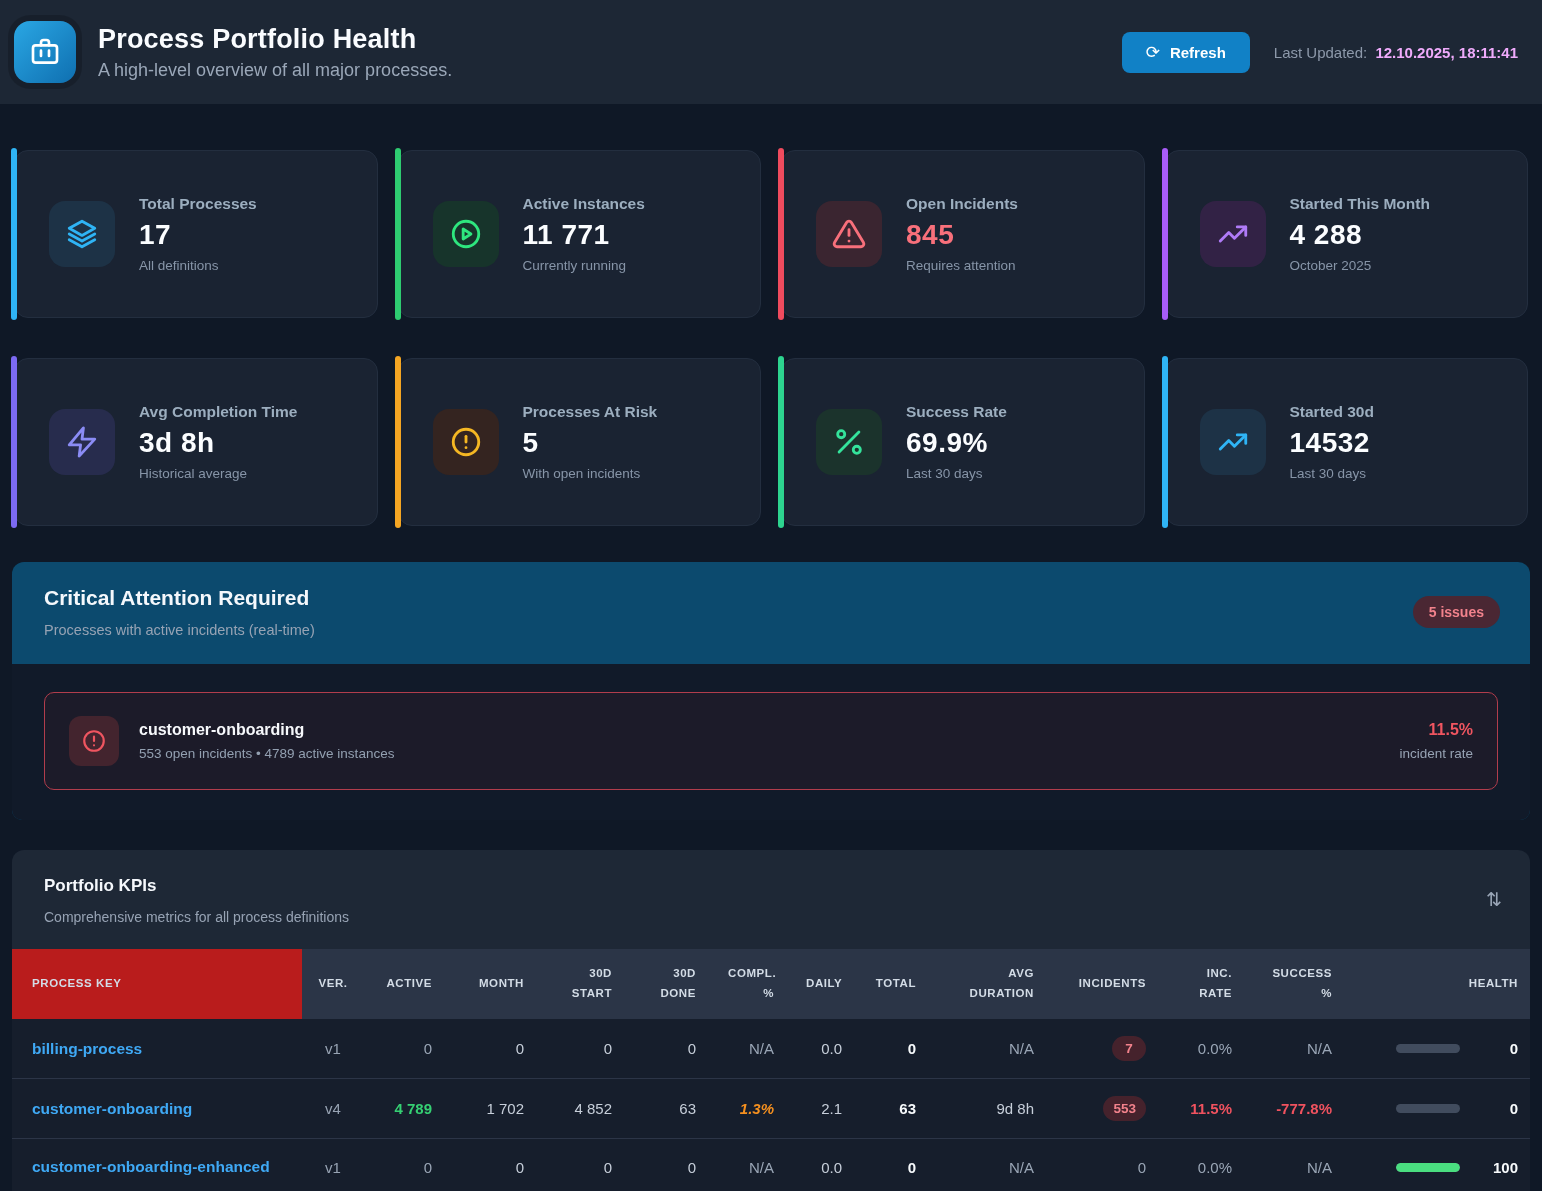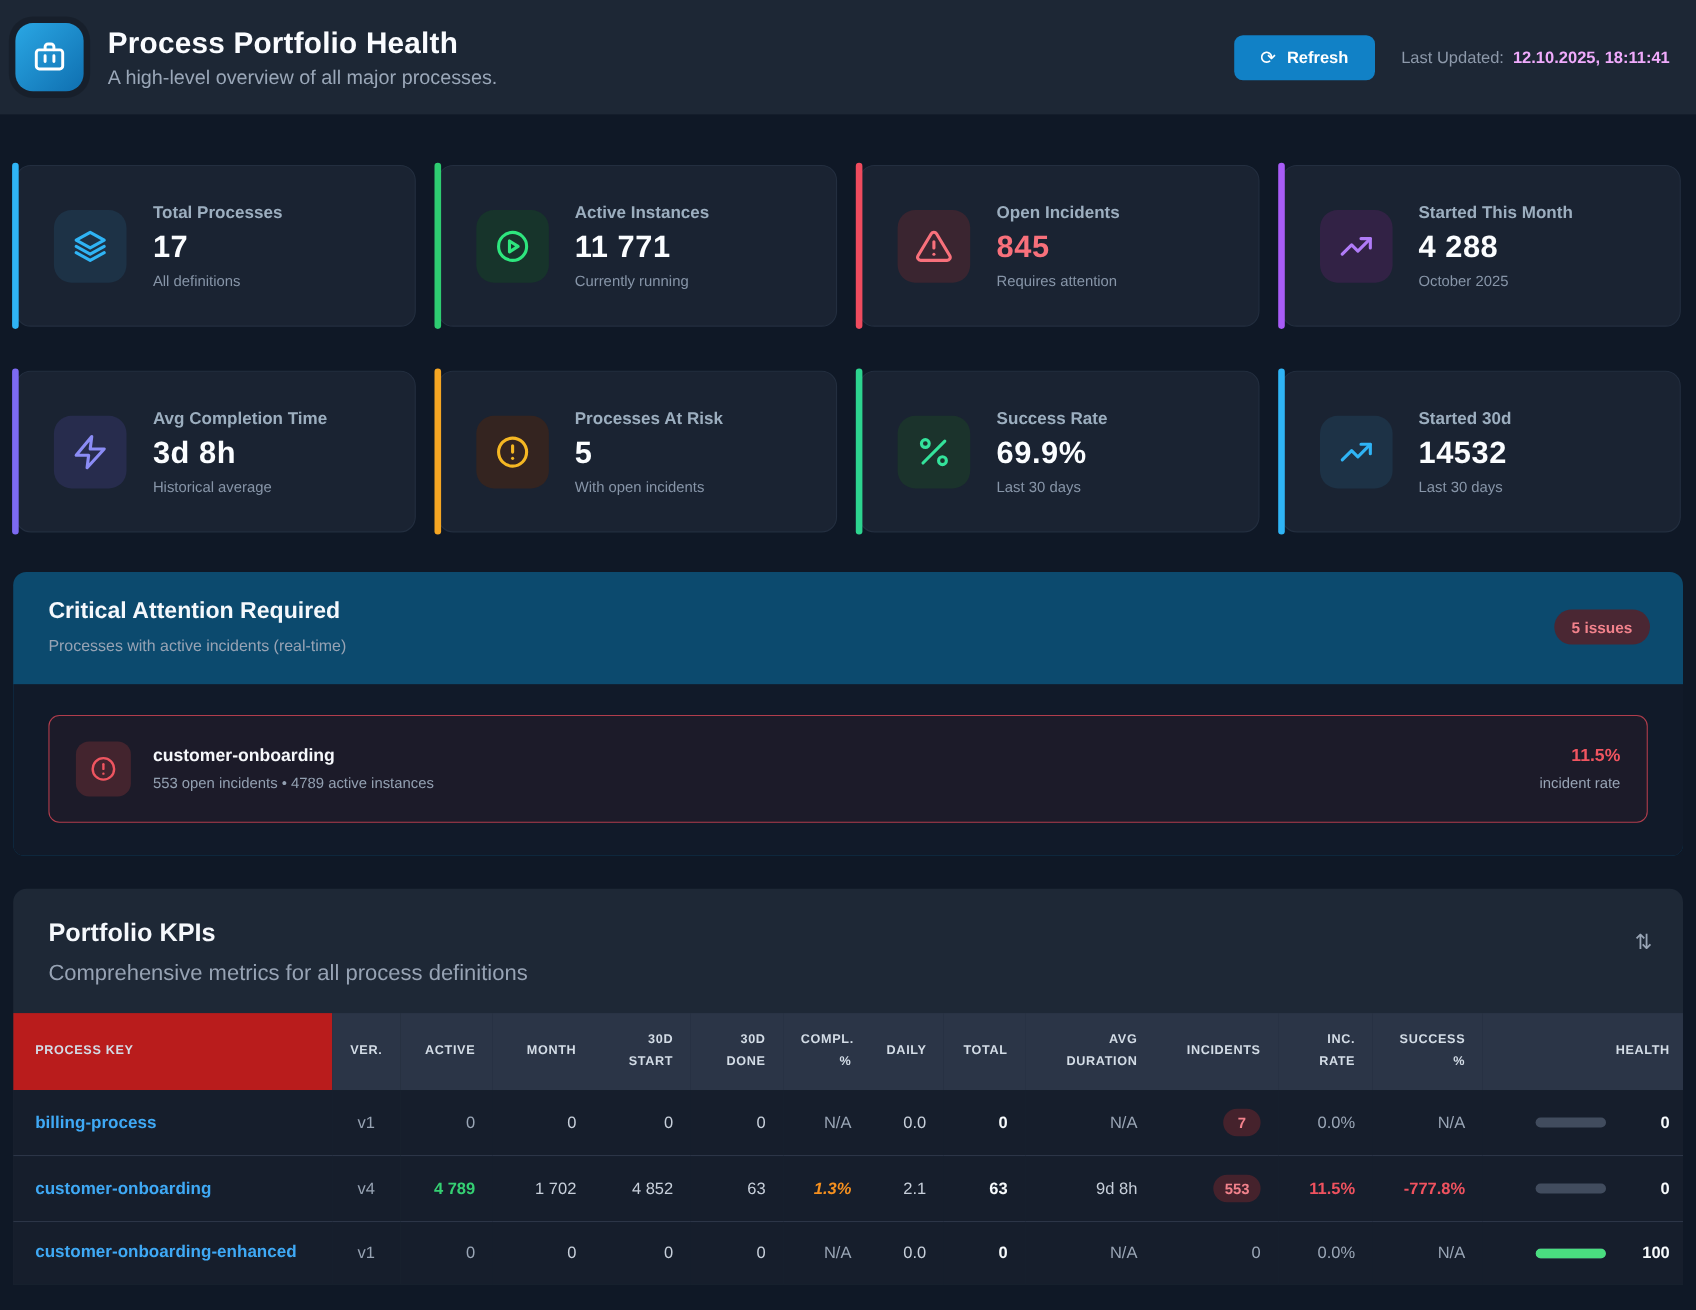--- a/index.html
+++ b/index.html
@@ -35,21 +35,21 @@
 
   main { padding:14px 10px 0 10px; }
 
   
   .stats-grid {
     display:grid; grid-template-columns:repeat(4,1fr);
     gap:40px 20px; padding:32px 4px 36px 4px;
   }
   .stat-card {
     position:relative; background:#1a2332; border:1px solid #232e3f;
-    border-radius:14px; height:147px; display:flex; align-items:center;
+    border-radius:14px; height:168px; display:flex; align-items:center;
     gap:24px; padding-left:34px;
   }
   .accent-bar {
     position:absolute; left:-4px; top:-3px; bottom:-3px; width:6px;
     border-radius:6px;
   }
   .ac-blue    { background:#2fb4f5; }
   .ac-green   { background:#2ecc71; }
   .ac-red     { background:#ef4b5e; }
   .ac-purple  { background:#a85cf7; }
@@ -107,22 +107,22 @@
   .alert-rate .lbl { font-size:13.5px; color:#97a3b4; margin-top:7px; }
 
   
   .kpis {
     background:#1e2836; border-radius:12px 12px 0 0; margin:30px 2px 0 2px; overflow:hidden;
   }
   .kpi-head {
     display:flex; align-items:flex-start; justify-content:space-between;
     padding:26px 28px 24px 32px;
   }
-  .kpi-head h2 { font-size:23px; font-weight:700; color:#f5f8fc; }
-  .kpi-head .sub { font-size:20px; color:#97a3b4; margin-top:13px; }
+  .kpi-head h2 { font-size:17px; font-weight:700; color:#f5f8fc; }
+  .kpi-head .sub { font-size:14px; color:#97a3b4; margin-top:13px; }
   .sort-icon { color:#9aa6b7; font-size:19px; cursor:pointer; margin-top:12px; }
   table { border-collapse:collapse; width:1522px; table-layout:fixed; }
   thead th {
     background:#2b3547; color:#d3dce6; font-size:11.5px; font-weight:700;
     text-transform:uppercase; letter-spacing:0.05em; text-align:right;
     padding:14px 16px; height:70px; line-height:1.7;
   }
   thead th.th-key { background:#b91c1c; text-align:left; padding-left:20px; }
   thead th.th-ver { text-align:center; }
   tbody td {

